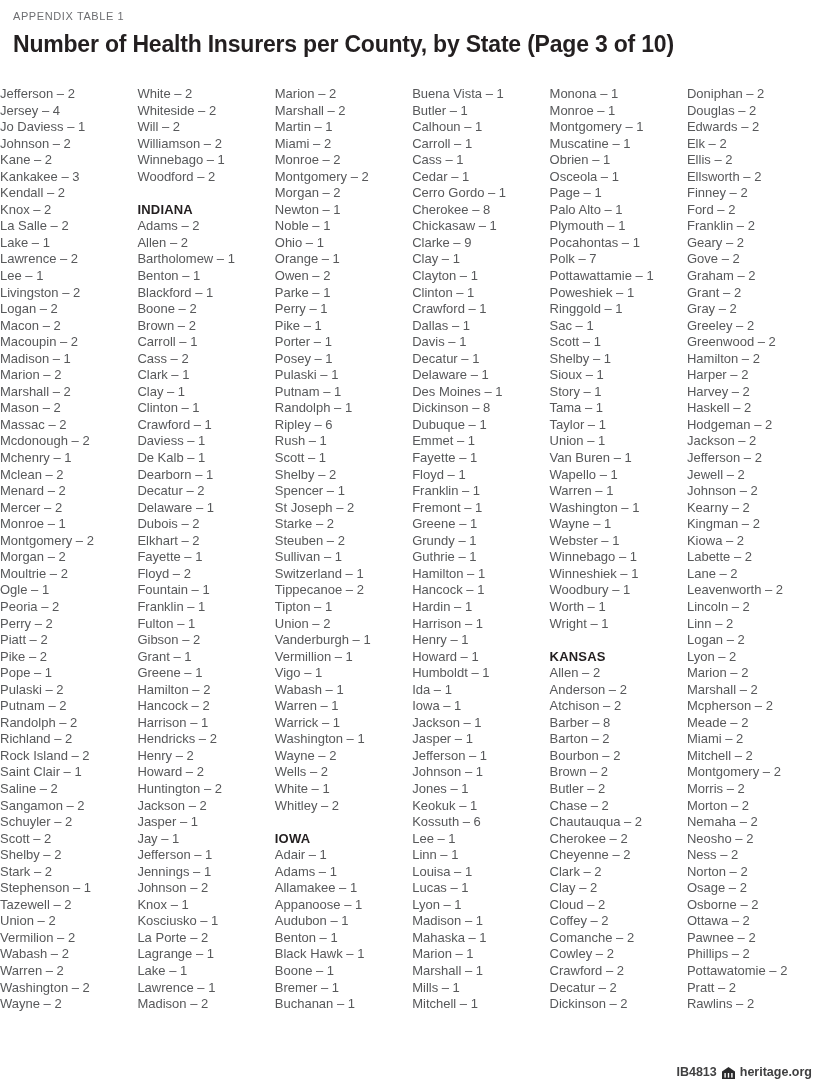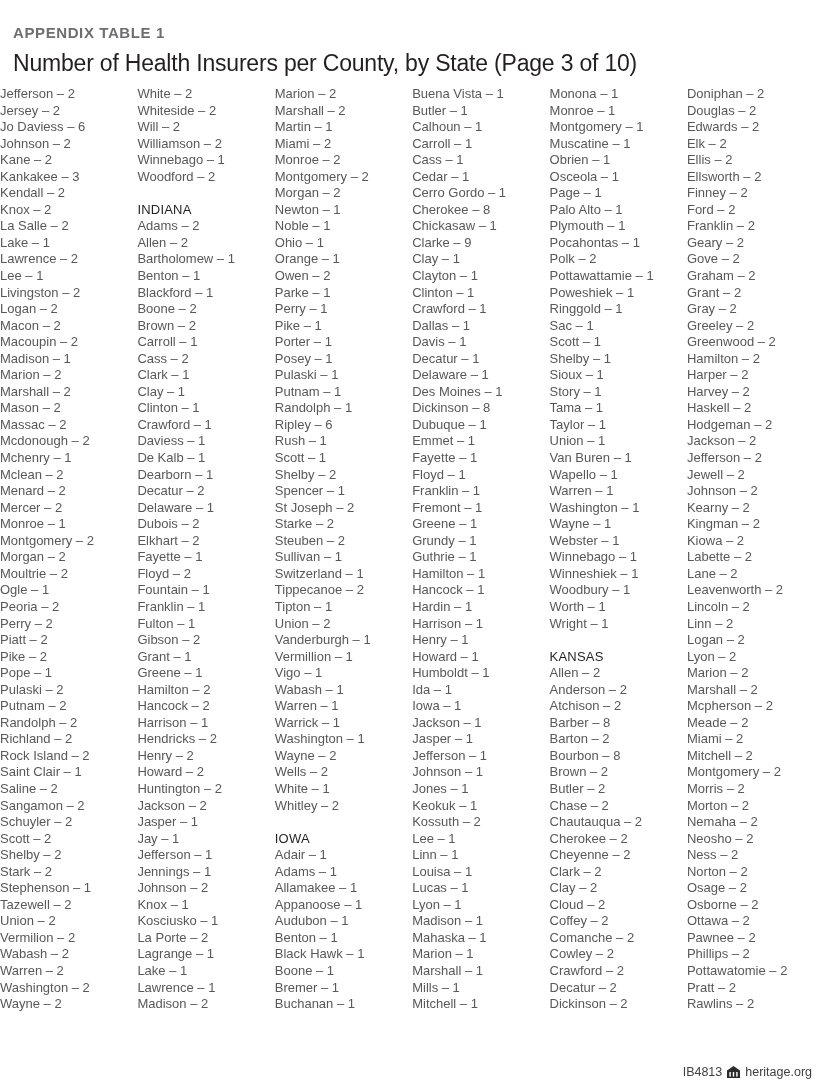--- a/index.html
+++ b/index.html
@@ -4,62 +4,62 @@
 <style>
   html,body{margin:0;padding:0;}
   body{
     width:825px;height:1088px;position:relative;background:#ffffff;
     font-family:"Liberation Sans","DejaVu Sans",sans-serif;
     -webkit-font-smoothing:antialiased;overflow:hidden;
   }
   .page{position:absolute;inset:0;}
   .header{padding:10px 0 0 13px;}
   .eyebrow{
-    font-size:15px;letter-spacing:0.6px;color:#6d6e71;
-    font-weight:700;text-transform:uppercase;margin-top:14px;
+    font-size:11px;letter-spacing:0.6px;color:#6d6e71;
+    font-weight:400;text-transform:uppercase;
   }
   .title{
-    margin-top:9px;font-size:23px;font-weight:400;color:#231f20;
+    margin-top:9px;font-size:23px;font-weight:700;color:#231f20;
     letter-spacing:-0.2px;
   }
   .columns{
     position:absolute;top:86px;left:0;right:0;
     display:flex;flex-direction:row;align-items:flex-start;
   }
   .col{width:137.4px;flex:0 0 137.4px;}
   .entry{
     font-size:13px;line-height:16.55px;height:16.55px;color:#57585a;
     white-space:nowrap;overflow:visible;
   }
   .state-header{
     font-size:13px;line-height:16.55px;height:16.55px;color:#231f20;
-    font-weight:400;margin-top:16.55px;letter-spacing:0.2px;white-space:nowrap;
+    font-weight:700;margin-top:16.55px;letter-spacing:0.2px;white-space:nowrap;
   }
   .footer{
     position:absolute;right:13px;bottom:9px;
-    display:flex;align-items:center;gap:4px;
-    font-size:12.5px;color:#404041;
+    display:flex;align-items:flex-end;gap:4px;
+    font-size:12.5px;color:#404041;font-weight:bold;
   }
   .footer .logo{display:inline-block;width:13px;height:12px;margin:0 1px;}
 </style>
 </head>
 <body>
 
 <div class="page">
 
   <div class="header">
     <div class="eyebrow">APPENDIX TABLE 1</div>
     <div class="title">Number of Health Insurers per County, by State (Page 3 of 10)</div>
   </div>
 
   <div class="columns">
     <div class="col">
         <div class="entry">Jefferson – 2</div>
-        <div class="entry">Jersey – 2</div>
-        <div class="entry">Jo Daviess – 6</div>
+        <div class="entry">Jersey – 4</div>
+        <div class="entry">Jo Daviess – 1</div>
         <div class="entry">Johnson – 2</div>
         <div class="entry">Kane – 2</div>
         <div class="entry">Kankakee – 3</div>
         <div class="entry">Kendall – 2</div>
         <div class="entry">Knox – 2</div>
         <div class="entry">La Salle – 2</div>
         <div class="entry">Lake – 1</div>
         <div class="entry">Lawrence – 2</div>
         <div class="entry">Lee – 1</div>
         <div class="entry">Livingston – 2</div>
@@ -259,21 +259,21 @@
         <div class="entry">Howard – 1</div>
         <div class="entry">Humboldt – 1</div>
         <div class="entry">Ida – 1</div>
         <div class="entry">Iowa – 1</div>
         <div class="entry">Jackson – 1</div>
         <div class="entry">Jasper – 1</div>
         <div class="entry">Jefferson – 1</div>
         <div class="entry">Johnson – 1</div>
         <div class="entry">Jones – 1</div>
         <div class="entry">Keokuk – 1</div>
-        <div class="entry">Kossuth – 2</div>
+        <div class="entry">Kossuth – 6</div>
         <div class="entry">Lee – 1</div>
         <div class="entry">Linn – 1</div>
         <div class="entry">Louisa – 1</div>
         <div class="entry">Lucas – 1</div>
         <div class="entry">Lyon – 1</div>
         <div class="entry">Madison – 1</div>
         <div class="entry">Mahaska – 1</div>
         <div class="entry">Marion – 1</div>
         <div class="entry">Marshall – 1</div>
         <div class="entry">Mills – 1</div>
@@ -283,21 +283,21 @@
         <div class="entry">Monona – 1</div>
         <div class="entry">Monroe – 1</div>
         <div class="entry">Montgomery – 1</div>
         <div class="entry">Muscatine – 1</div>
         <div class="entry">Obrien – 1</div>
         <div class="entry">Osceola – 1</div>
         <div class="entry">Page – 1</div>
         <div class="entry">Palo Alto – 1</div>
         <div class="entry">Plymouth – 1</div>
         <div class="entry">Pocahontas – 1</div>
-        <div class="entry">Polk – 2</div>
+        <div class="entry">Polk – 7</div>
         <div class="entry">Pottawattamie – 1</div>
         <div class="entry">Poweshiek – 1</div>
         <div class="entry">Ringgold – 1</div>
         <div class="entry">Sac – 1</div>
         <div class="entry">Scott – 1</div>
         <div class="entry">Shelby – 1</div>
         <div class="entry">Sioux – 1</div>
         <div class="entry">Story – 1</div>
         <div class="entry">Tama – 1</div>
         <div class="entry">Taylor – 1</div>
@@ -312,21 +312,21 @@
         <div class="entry">Winneshiek – 1</div>
         <div class="entry">Woodbury – 1</div>
         <div class="entry">Worth – 1</div>
         <div class="entry">Wright – 1</div>
         <div class="state-header">KANSAS</div>
         <div class="entry">Allen – 2</div>
         <div class="entry">Anderson – 2</div>
         <div class="entry">Atchison – 2</div>
         <div class="entry">Barber – 8</div>
         <div class="entry">Barton – 2</div>
-        <div class="entry">Bourbon – 8</div>
+        <div class="entry">Bourbon – 2</div>
         <div class="entry">Brown – 2</div>
         <div class="entry">Butler – 2</div>
         <div class="entry">Chase – 2</div>
         <div class="entry">Chautauqua – 2</div>
         <div class="entry">Cherokee – 2</div>
         <div class="entry">Cheyenne – 2</div>
         <div class="entry">Clark – 2</div>
         <div class="entry">Clay – 2</div>
         <div class="entry">Cloud – 2</div>
         <div class="entry">Coffey – 2</div>

